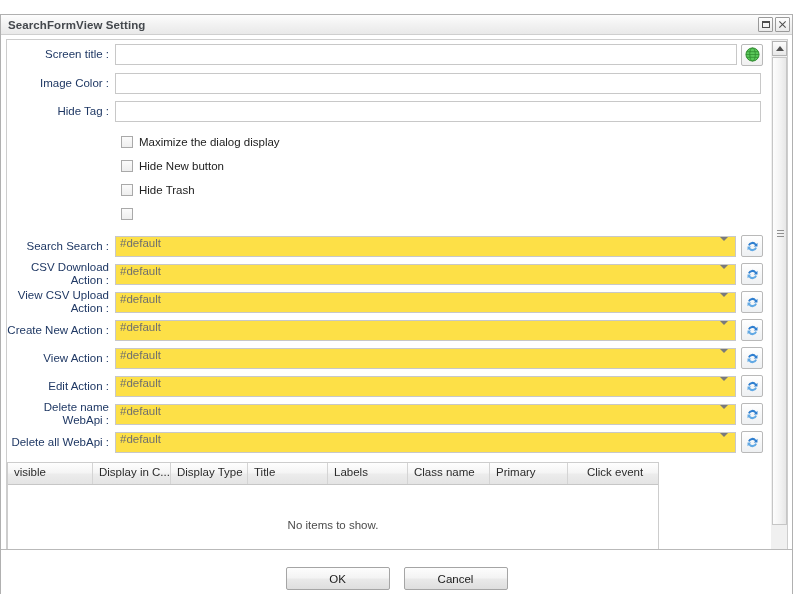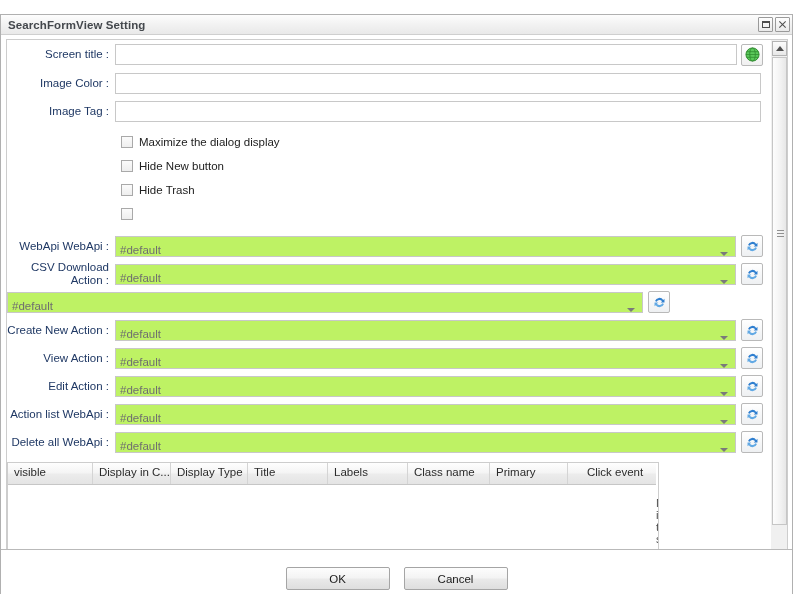--- a/index.html
+++ b/index.html
@@ -150,23 +150,23 @@
     font-size: 11.5px;
     color: #222222;
     white-space: nowrap;
   }
 
   
   .select {
     height: 21px;
     width: 636px;
     border: 1px solid #c8c8c8;
-    background: #bef264;
-    display: flex;
-    align-items: flex-end;
+    background: #fde047;
+    display: flex;
+    align-items: flex-start;
     padding: 0 4px;
     position: relative;
     cursor: pointer;
   }
   .select-value {
     font-size: 11.5px;
     color: #6f6f6f;
     flex: 1;
     white-space: nowrap;
     overflow: hidden;
@@ -208,20 +208,21 @@
     align-items: center;
     justify-content: flex-end;
     height: 95px;
   }
   .grid {
     width: 652px;
     height: 95px;
     border: 1px solid #cdcdcd;
     background: #ffffff;
     display: flex;
+    flex-direction: column;
     overflow: hidden;
   }
   .grid-head {
     display: flex;
     height: 22px;
     min-height: 22px;
     background: linear-gradient(to bottom, #fefefe 0%, #f4f4f4 48%, #ececec 52%, #e4e4e4 100%);
     border-bottom: 1px solid #c6c6c6;
   }
   .grid-th {
@@ -362,42 +363,42 @@
             </svg>
           </div>
         </div>
 
         <div class="row" style="height:28px;">
           <div class="label">Image Color :</div>
           <input class="text-input" style="width: 646px;" type="text" value="">
         </div>
 
         <div class="row" style="height:28px;">
-          <div class="label">Image Tag :</div>
+          <div class="label">Hide Tag :</div>
           <input class="text-input" style="width: 646px;" type="text" value="">
         </div>
 
         <div class="cb-row" style="margin-top:5px;">
           <span class="checkbox"></span>
           <span class="cb-label">Maximize the dialog display</span>
         </div>
         <div class="cb-row">
           <span class="checkbox"></span>
           <span class="cb-label">Hide New button</span>
         </div>
         <div class="cb-row">
           <span class="checkbox"></span>
           <span class="cb-label">Hide Trash</span>
         </div>
         <div class="cb-row">
           <span class="checkbox"></span>
         </div>
 
         <div class="row" style="height:28px;margin-top:6px;">
-          <div class="label">WebApi WebApi :</div>
+          <div class="label">Search Search :</div>
           <div class="select">
             <span class="select-value">#default</span>
             <span class="chev"></span>
           </div>
           <div class="refresh-btn">
             <svg width="15" height="15" viewBox="0 0 16 16">
               <path d="M3.2 6.3 A5 5 0 0 1 12 5.2 L13.3 4 L13.3 8 L9.3 8 L10.7 6.6 A3.3 3.3 0 0 0 5 7.2 Z" fill="#2f7fd0"></path>
               <path d="M12.8 9.7 A5 5 0 0 1 4 10.8 L2.7 12 L2.7 8 L6.7 8 L5.3 9.4 A3.3 3.3 0 0 0 11 8.8 Z" fill="#62a9e4"></path>
             </svg>
           </div>
@@ -411,20 +412,21 @@
           </div>
           <div class="refresh-btn">
             <svg width="15" height="15" viewBox="0 0 16 16">
               <path d="M3.2 6.3 A5 5 0 0 1 12 5.2 L13.3 4 L13.3 8 L9.3 8 L10.7 6.6 A3.3 3.3 0 0 0 5 7.2 Z" fill="#2f7fd0"></path>
               <path d="M12.8 9.7 A5 5 0 0 1 4 10.8 L2.7 12 L2.7 8 L6.7 8 L5.3 9.4 A3.3 3.3 0 0 0 11 8.8 Z" fill="#62a9e4"></path>
             </svg>
           </div>
         </div>
 
         <div class="row" style="height:28px;">
+          <div class="label two-line">View CSV Upload Action :</div>
           <div class="select">
             <span class="select-value">#default</span>
             <span class="chev"></span>
           </div>
           <div class="refresh-btn">
             <svg width="15" height="15" viewBox="0 0 16 16">
               <path d="M3.2 6.3 A5 5 0 0 1 12 5.2 L13.3 4 L13.3 8 L9.3 8 L10.7 6.6 A3.3 3.3 0 0 0 5 7.2 Z" fill="#2f7fd0"></path>
               <path d="M12.8 9.7 A5 5 0 0 1 4 10.8 L2.7 12 L2.7 8 L6.7 8 L5.3 9.4 A3.3 3.3 0 0 0 11 8.8 Z" fill="#62a9e4"></path>
             </svg>
           </div>
@@ -466,21 +468,21 @@
           </div>
           <div class="refresh-btn">
             <svg width="15" height="15" viewBox="0 0 16 16">
               <path d="M3.2 6.3 A5 5 0 0 1 12 5.2 L13.3 4 L13.3 8 L9.3 8 L10.7 6.6 A3.3 3.3 0 0 0 5 7.2 Z" fill="#2f7fd0"></path>
               <path d="M12.8 9.7 A5 5 0 0 1 4 10.8 L2.7 12 L2.7 8 L6.7 8 L5.3 9.4 A3.3 3.3 0 0 0 11 8.8 Z" fill="#62a9e4"></path>
             </svg>
           </div>
         </div>
 
         <div class="row" style="height:28px;">
-          <div class="label two-line">Action list WebApi :</div>
+          <div class="label two-line">Delete name WebApi :</div>
           <div class="select">
             <span class="select-value">#default</span>
             <span class="chev"></span>
           </div>
           <div class="refresh-btn">
             <svg width="15" height="15" viewBox="0 0 16 16">
               <path d="M3.2 6.3 A5 5 0 0 1 12 5.2 L13.3 4 L13.3 8 L9.3 8 L10.7 6.6 A3.3 3.3 0 0 0 5 7.2 Z" fill="#2f7fd0"></path>
               <path d="M12.8 9.7 A5 5 0 0 1 4 10.8 L2.7 12 L2.7 8 L6.7 8 L5.3 9.4 A3.3 3.3 0 0 0 11 8.8 Z" fill="#62a9e4"></path>
             </svg>
           </div>

